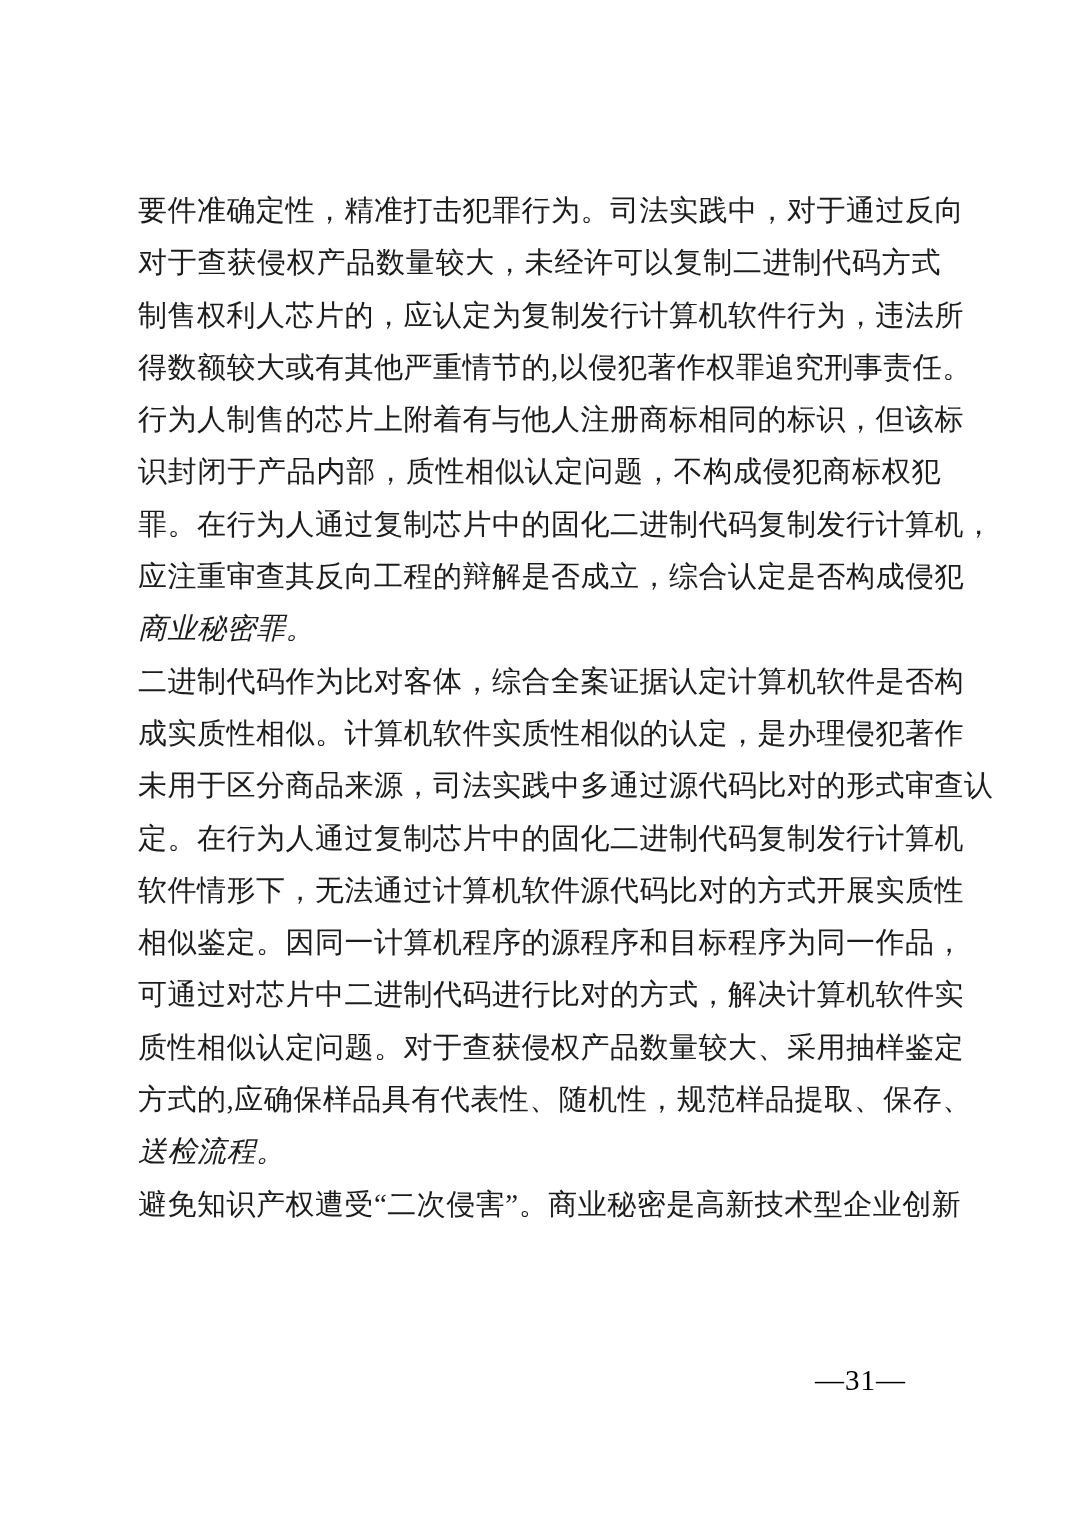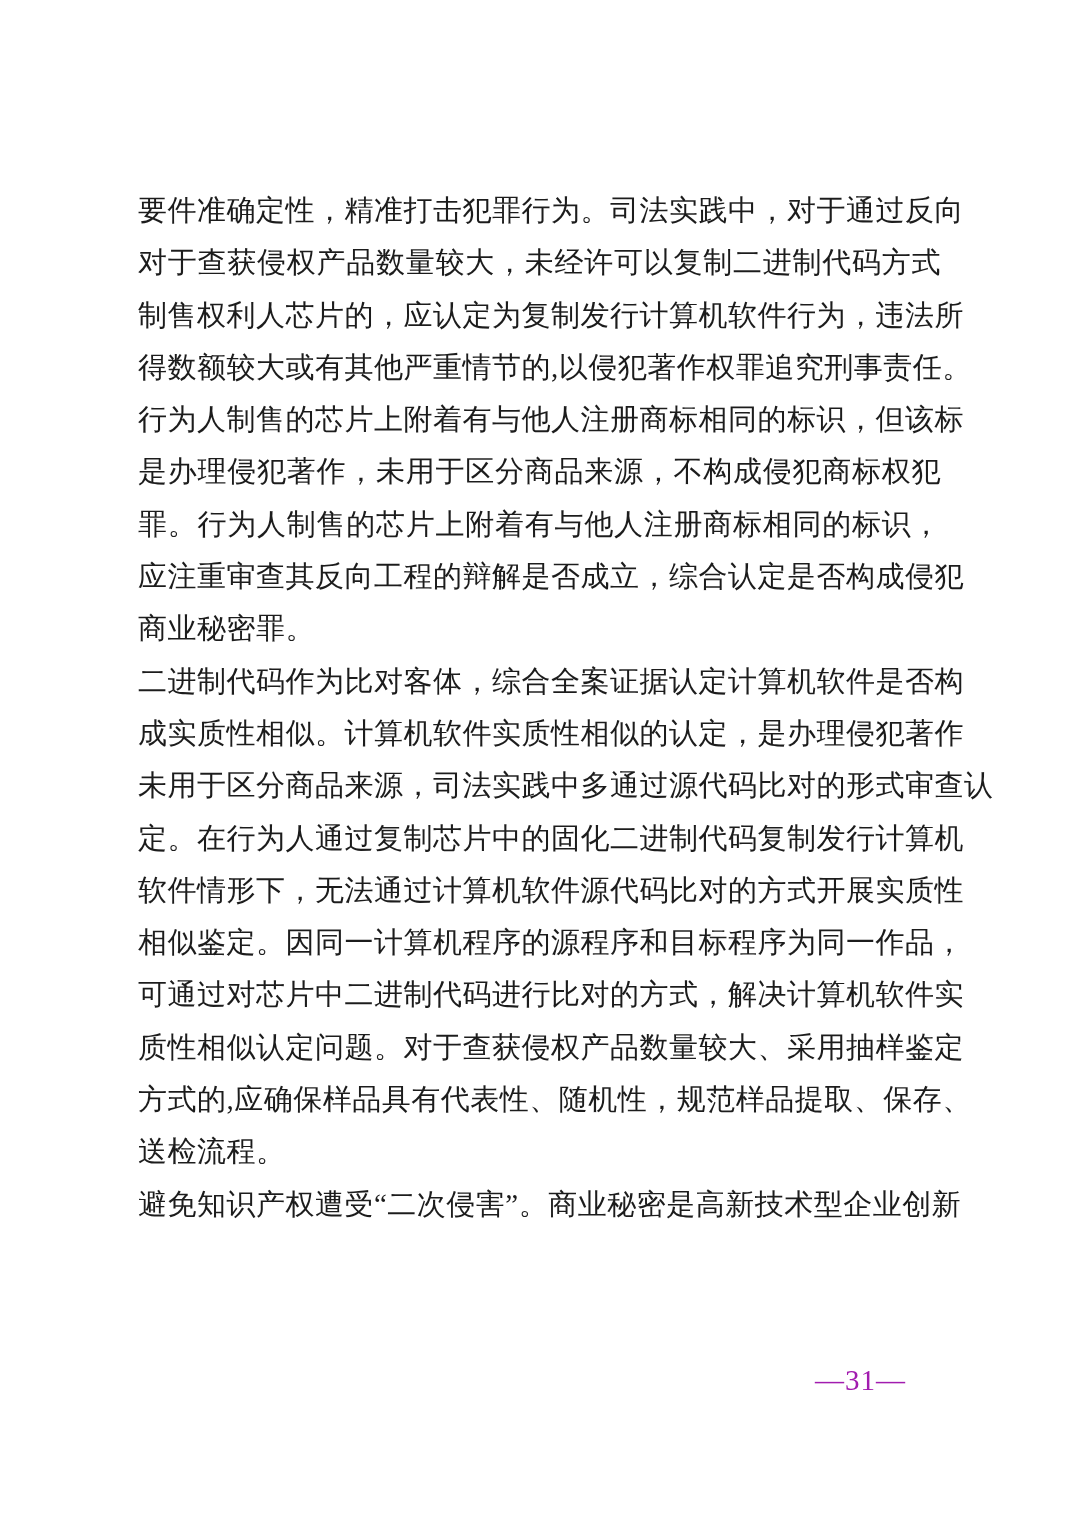--- a/index.html
+++ b/index.html
@@ -34,46 +34,47 @@
     letter-spacing: 0.5px;
     overflow: visible;
   }
   .text-line.indent {
     padding-left: 52px;
     width: 751px;
   }
   .text-line.no-fill {
     text-align: right;
     text-align-last: left;
+    font-style: italic;
   }
   .page-number {
     position: absolute;
     top: 1352px;
     right: 168px;
     font-size: 29px;
     line-height: 40px;
     letter-spacing: 1px;
-    color: #a21caf;
+    color: #000000;
     font-family: "Liberation Serif", "DejaVu Serif", serif;
   }
 </style>
 </head>
 <body>
 
 <div class="page">
 
   <div class="text-block">
 
   <div class="text-line">要件准确定性，精准打击犯罪行为。司法实践中，对于通过反向</div>
       <div class="text-line">对于查获侵权产品数量较大，未经许可以复制二进制代码方式</div>
       <div class="text-line">制售权利人芯片的，应认定为复制发行计算机软件行为，违法所</div>
       <div class="text-line">得数额较大或有其他严重情节的,以侵犯著作权罪追究刑事责任。</div>
       <div class="text-line">行为人制售的芯片上附着有与他人注册商标相同的标识，但该标</div>
-      <div class="text-line">是办理侵犯著作，未用于区分商品来源，不构成侵犯商标权犯</div>
-      <div class="text-line">罪。行为人制售的芯片上附着有与他人注册商标相同的标识，</div>
+      <div class="text-line">识封闭于产品内部，质性相似认定问题，不构成侵犯商标权犯</div>
+      <div class="text-line">罪。在行为人通过复制芯片中的固化二进制代码复制发行计算机，</div>
       <div class="text-line">应注重审查其反向工程的辩解是否成立，综合认定是否构成侵犯</div>
       <div class="text-line no-fill">商业秘密罪。</div>
       <div class="text-line">二进制代码作为比对客体，综合全案证据认定计算机软件是否构</div>
       <div class="text-line">成实质性相似。计算机软件实质性相似的认定，是办理侵犯著作</div>
       <div class="text-line">未用于区分商品来源，司法实践中多通过源代码比对的形式审查认</div>
       <div class="text-line">定。在行为人通过复制芯片中的固化二进制代码复制发行计算机</div>
       <div class="text-line">软件情形下，无法通过计算机软件源代码比对的方式开展实质性</div>
       <div class="text-line">相似鉴定。因同一计算机程序的源程序和目标程序为同一作品，</div>
       <div class="text-line">可通过对芯片中二进制代码进行比对的方式，解决计算机软件实</div>
       <div class="text-line">质性相似认定问题。对于查获侵权产品数量较大、采用抽样鉴定</div>

